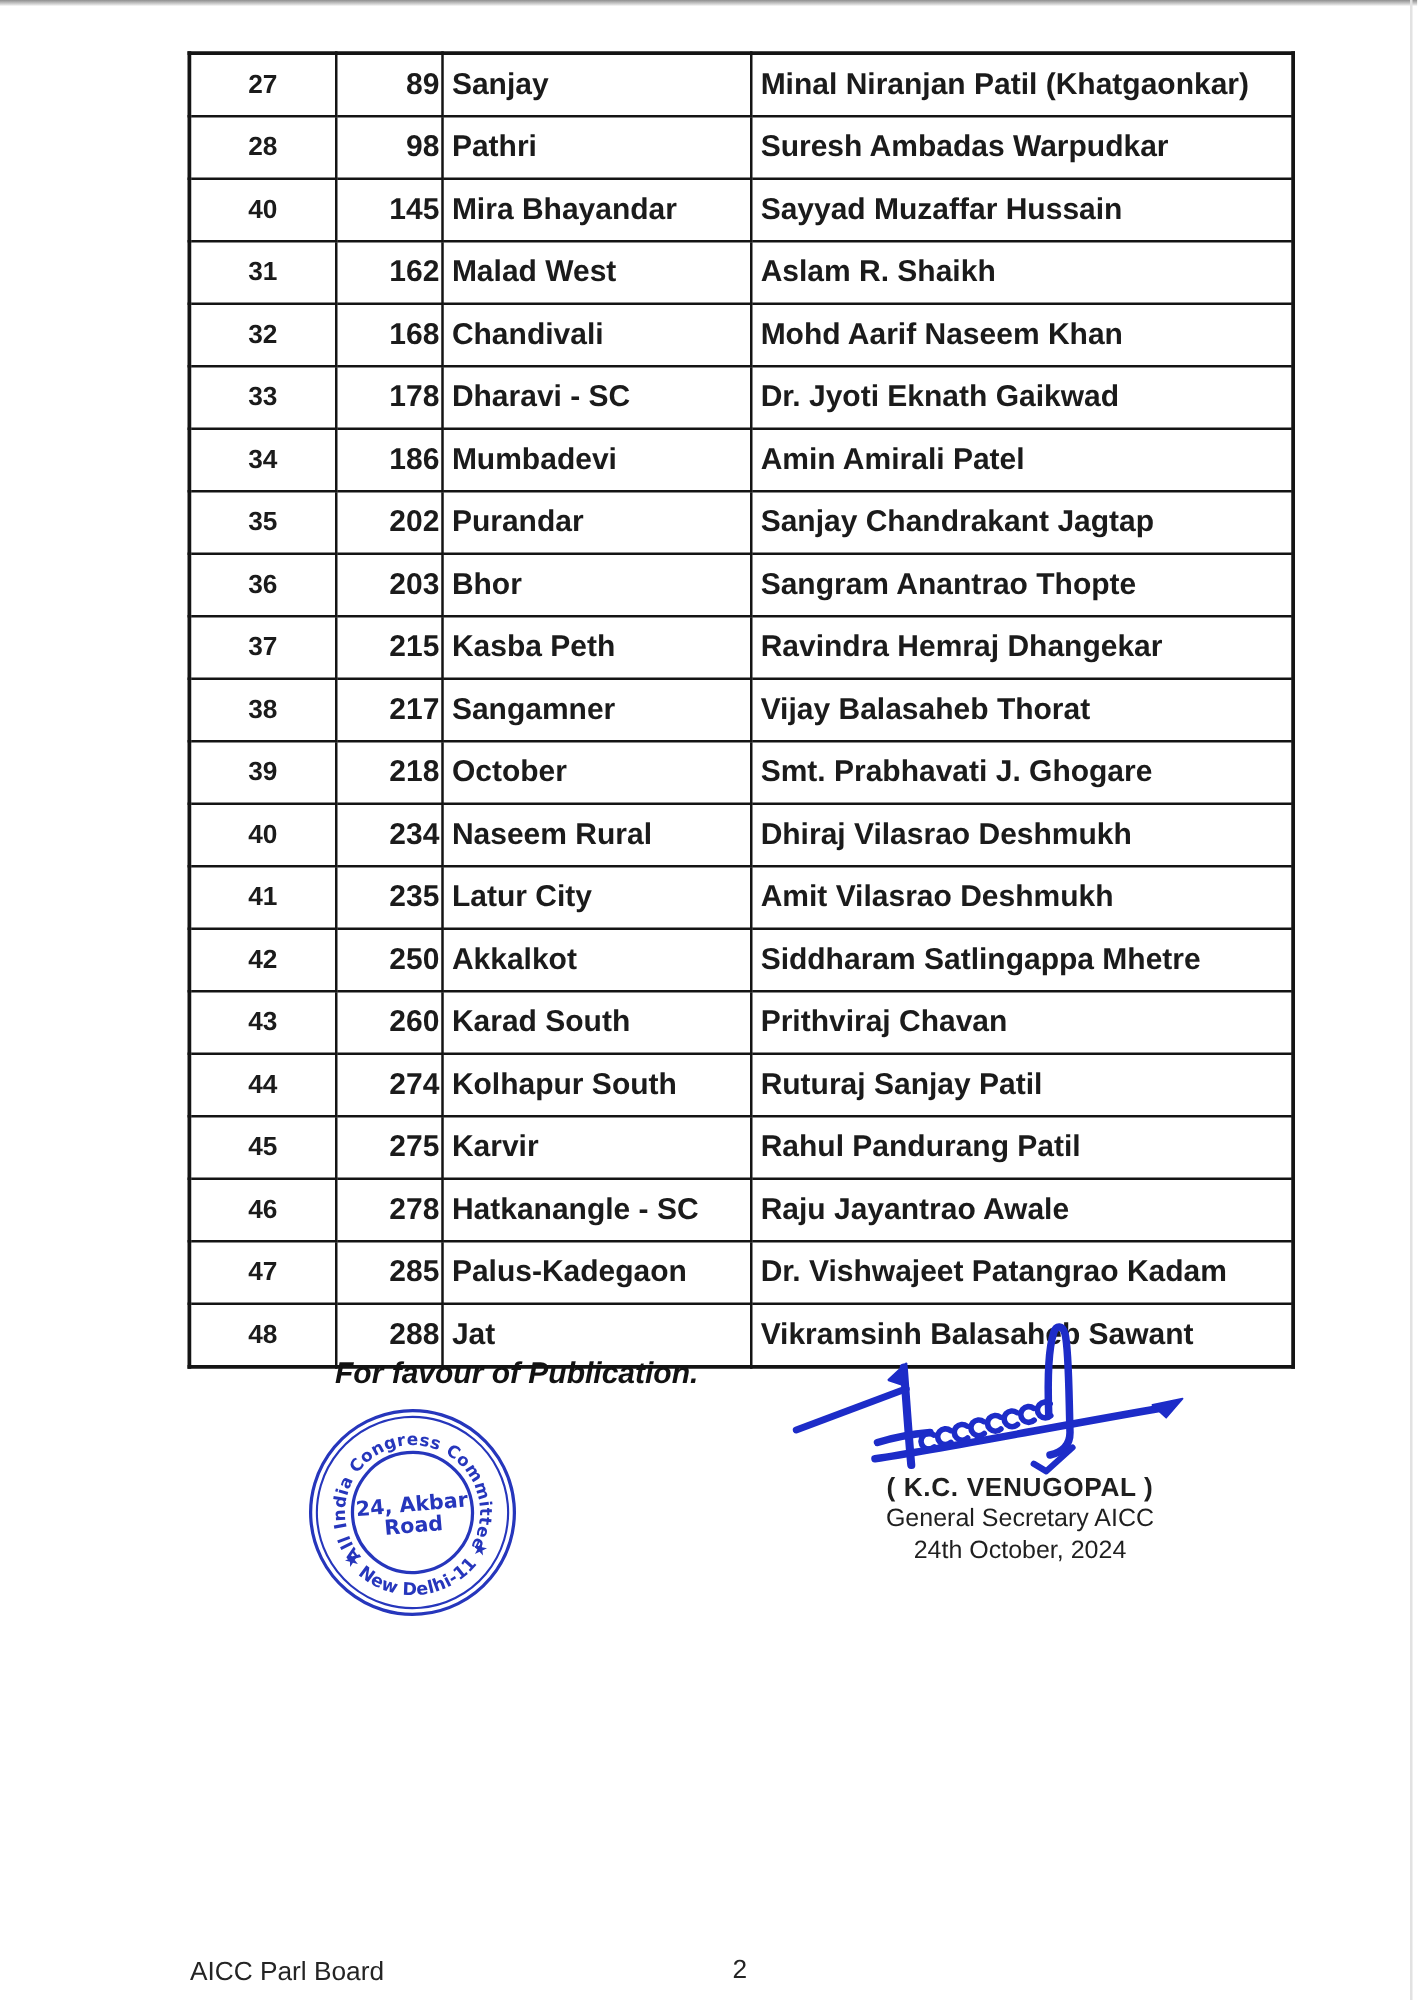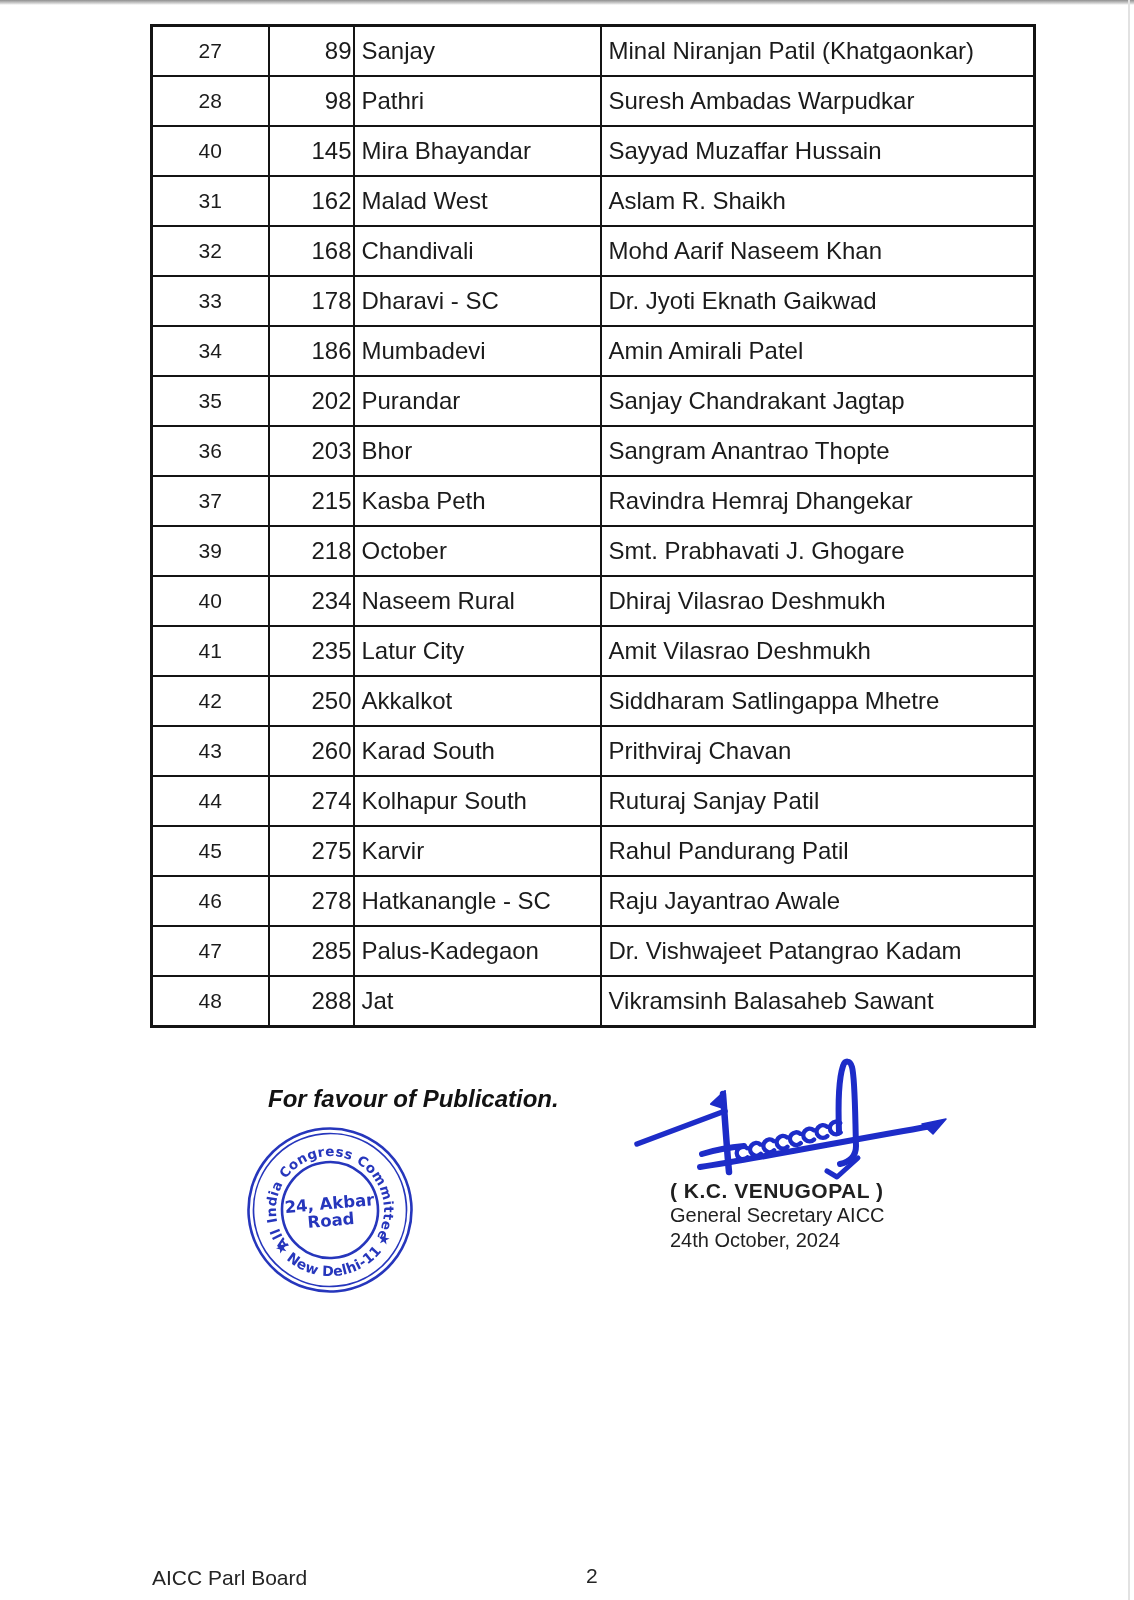--- a/index.html
+++ b/index.html
@@ -13,24 +13,25 @@
   }
   .scan-top{
     position:absolute;left:0;top:0;width:1134px;height:5px;
     background:linear-gradient(#8f8f8f,#d9d9d9 70%,#ffffff);
   }
   .scan-right{
     position:absolute;left:1128px;top:0;width:2px;height:1600px;
     background:#e2e2e2;
   }
   table.candidate-table{
-    position:absolute;left:150px;top:24px;
+    position:absolute;left:150px;top:41px;
     border-collapse:collapse;table-layout:fixed;
     width:883px;
     border:3px solid #141414;
+    font-weight:bold;
   }
   table.candidate-table td{
     border:2px solid #141414;
     height:46px;
     vertical-align:middle;
     white-space:nowrap;
     overflow:hidden;
   }
   td.cell-sr-no{font-size:21px;text-align:center;}
   td.cell-ac-no{font-size:24px;text-align:right;}
@@ -38,22 +39,22 @@
   td.cell-candidate{font-size:24px;text-align:left;padding-left:7px;margin-top:38px;}
   .publication-note{
     position:absolute;left:268px;top:1085px;
     font-size:24px;font-weight:bold;color:#121212;
     white-space:nowrap;
     font-style:italic;
   }
   .stamp-svg{position:absolute;left:246px;top:1126px;}
   .signature-svg{position:absolute;left:590px;top:1025px;}
   .signatory{
-    position:absolute;left:670px;top:1178px;width:252px;
-    color:#1f1f1f;
+    position:absolute;left:690px;top:1178px;width:252px;
+    text-align:center;color:#1f1f1f;
   }
   .signatory .name{font-size:21px;font-weight:bold;letter-spacing:0.5px;line-height:25px;white-space:nowrap;}
   .signatory .title{font-size:20px;line-height:25px;white-space:nowrap;}
   .signatory .date{font-size:20px;line-height:25px;white-space:nowrap;}
   .footer-left{
     position:absolute;left:152px;top:1566px;
     font-size:21px;color:#242424;white-space:nowrap;
   }
   .footer-page{
     position:absolute;left:586px;top:1564px;
@@ -128,20 +129,26 @@
           <td class="cell-sr-no">36</td>
           <td class="cell-ac-no">203</td>
           <td class="cell-constituency">Bhor</td>
           <td class="cell-candidate">Sangram Anantrao Thopte</td>
         </tr>
         <tr>
           <td class="cell-sr-no">37</td>
           <td class="cell-ac-no">215</td>
           <td class="cell-constituency">Kasba Peth</td>
           <td class="cell-candidate">Ravindra Hemraj Dhangekar</td>
+        </tr>
+        <tr>
+          <td class="cell-sr-no">38</td>
+          <td class="cell-ac-no">217</td>
+          <td class="cell-constituency">Sangamner</td>
+          <td class="cell-candidate">Vijay Balasaheb Thorat</td>
         </tr>
         <tr>
           <td class="cell-sr-no">39</td>
           <td class="cell-ac-no">218</td>
           <td class="cell-constituency">October</td>
           <td class="cell-candidate">Smt. Prabhavati J. Ghogare</td>
         </tr>
         <tr>
           <td class="cell-sr-no">40</td>
           <td class="cell-ac-no">234</td>

